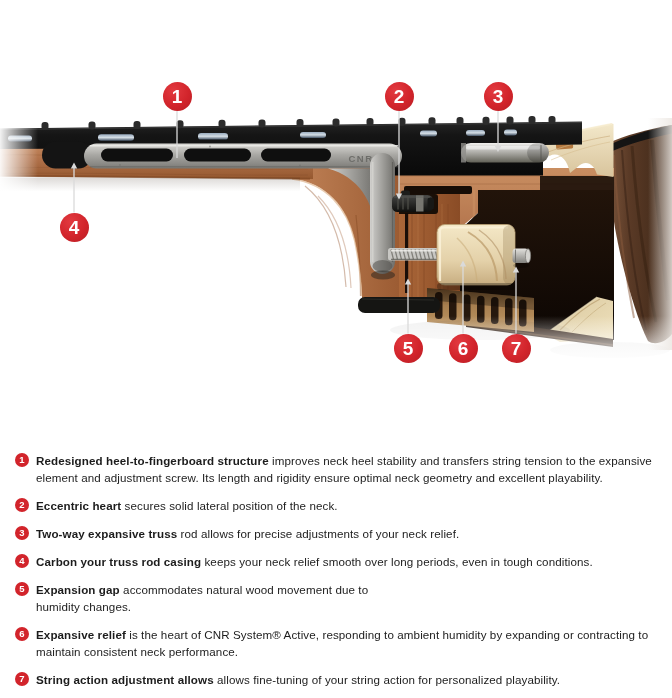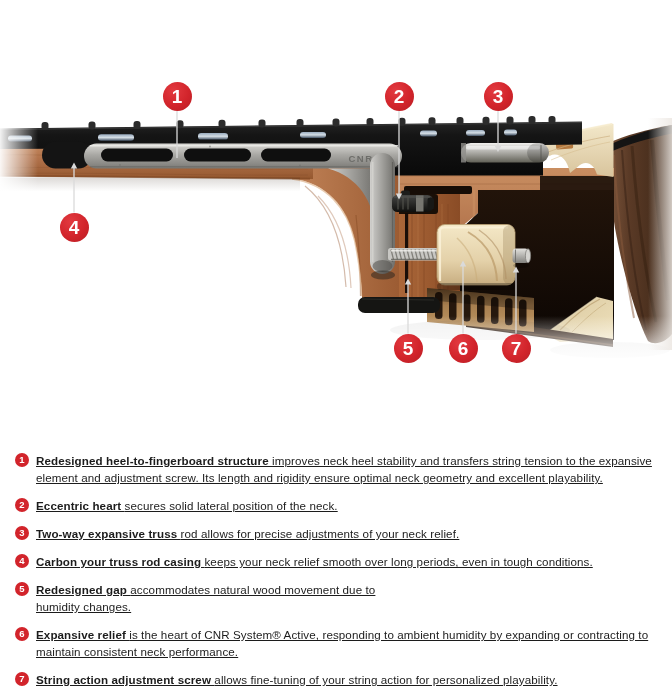--- a/index.html
+++ b/index.html
@@ -13,21 +13,21 @@
   .marker span{color:#fff;font-weight:700;font-size:19px;line-height:1;
                font-family:"Liberation Sans",sans-serif;}
   
   .legend{position:absolute;left:15px;top:452px;right:6px;display:flex;
           flex-direction:column;gap:11px;z-index:4;}
   .legend-item{display:flex;align-items:flex-start;gap:7px;}
   .legend-item .bullet{flex:0 0 auto;width:14px;height:14px;border-radius:50%;
           background:#d2242b;color:#fff;font-size:9.5px;font-weight:700;
           line-height:14px;text-align:center;margin-top:1px;}
   .legend-item p{margin:0;font-size:11.6px;line-height:17px;color:#1c1c1c;
-          letter-spacing:0.1px;text-decoration:underline;}
+          letter-spacing:0.1px;}
   .legend-item b{font-weight:700;}
   .legend-item:nth-child(1) p{max-width:642px;}
   .legend-item:nth-child(5) p{max-width:372px;}
   .legend-item:nth-child(6) p{max-width:650px;}
 </style>
 </head>
 <body>
 
 <div class="stage">
 
@@ -364,25 +364,25 @@
       <div class="legend-item">
         <span class="bullet">3</span>
         <p><b>Two-way expansive truss </b>rod allows for precise adjustments of your neck relief.</p>
       </div>
       <div class="legend-item">
         <span class="bullet">4</span>
         <p><b>Carbon your truss rod casing </b>keeps your neck relief smooth over long periods, even in tough conditions.</p>
       </div>
       <div class="legend-item">
         <span class="bullet">5</span>
-        <p><b>Redesigned gap </b>accommodates natural wood movement due to humidity changes.</p>
+        <p><b>Expansion gap </b>accommodates natural wood movement due to humidity changes.</p>
       </div>
       <div class="legend-item">
         <span class="bullet">6</span>
         <p><b>Expansive relief </b>is the heart of CNR System® Active, responding to ambient humidity by expanding or contracting to maintain consistent neck performance.</p>
       </div>
       <div class="legend-item">
         <span class="bullet">7</span>
-        <p><b>String action adjustment screw </b>allows fine-tuning of your string action for personalized playability.</p>
+        <p><b>String action adjustment allows </b>allows fine-tuning of your string action for personalized playability.</p>
       </div>
     </div>
 
 </div>
 
 </body></html>

